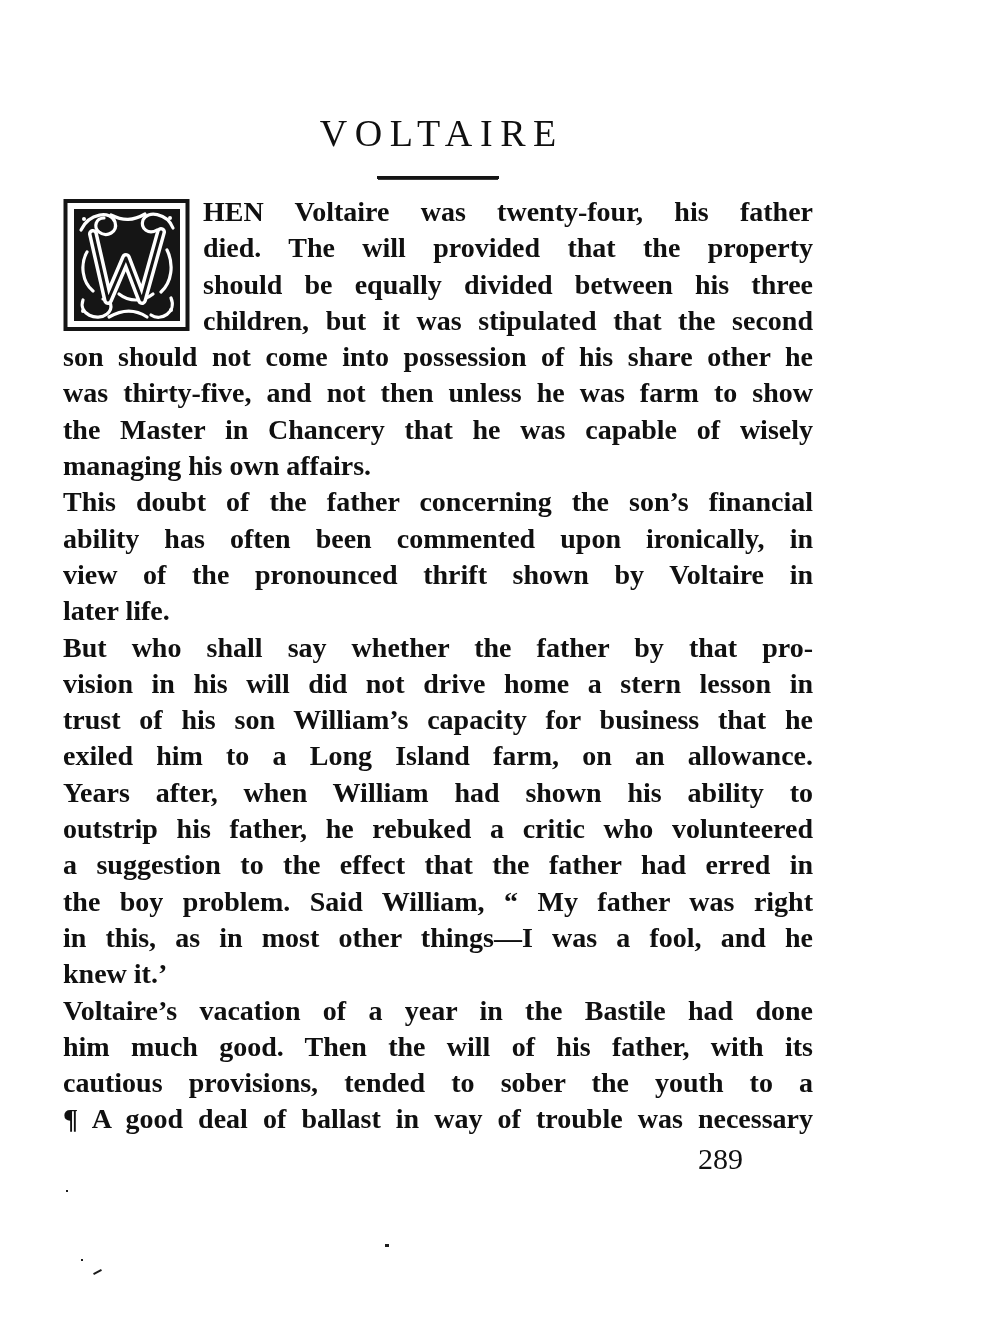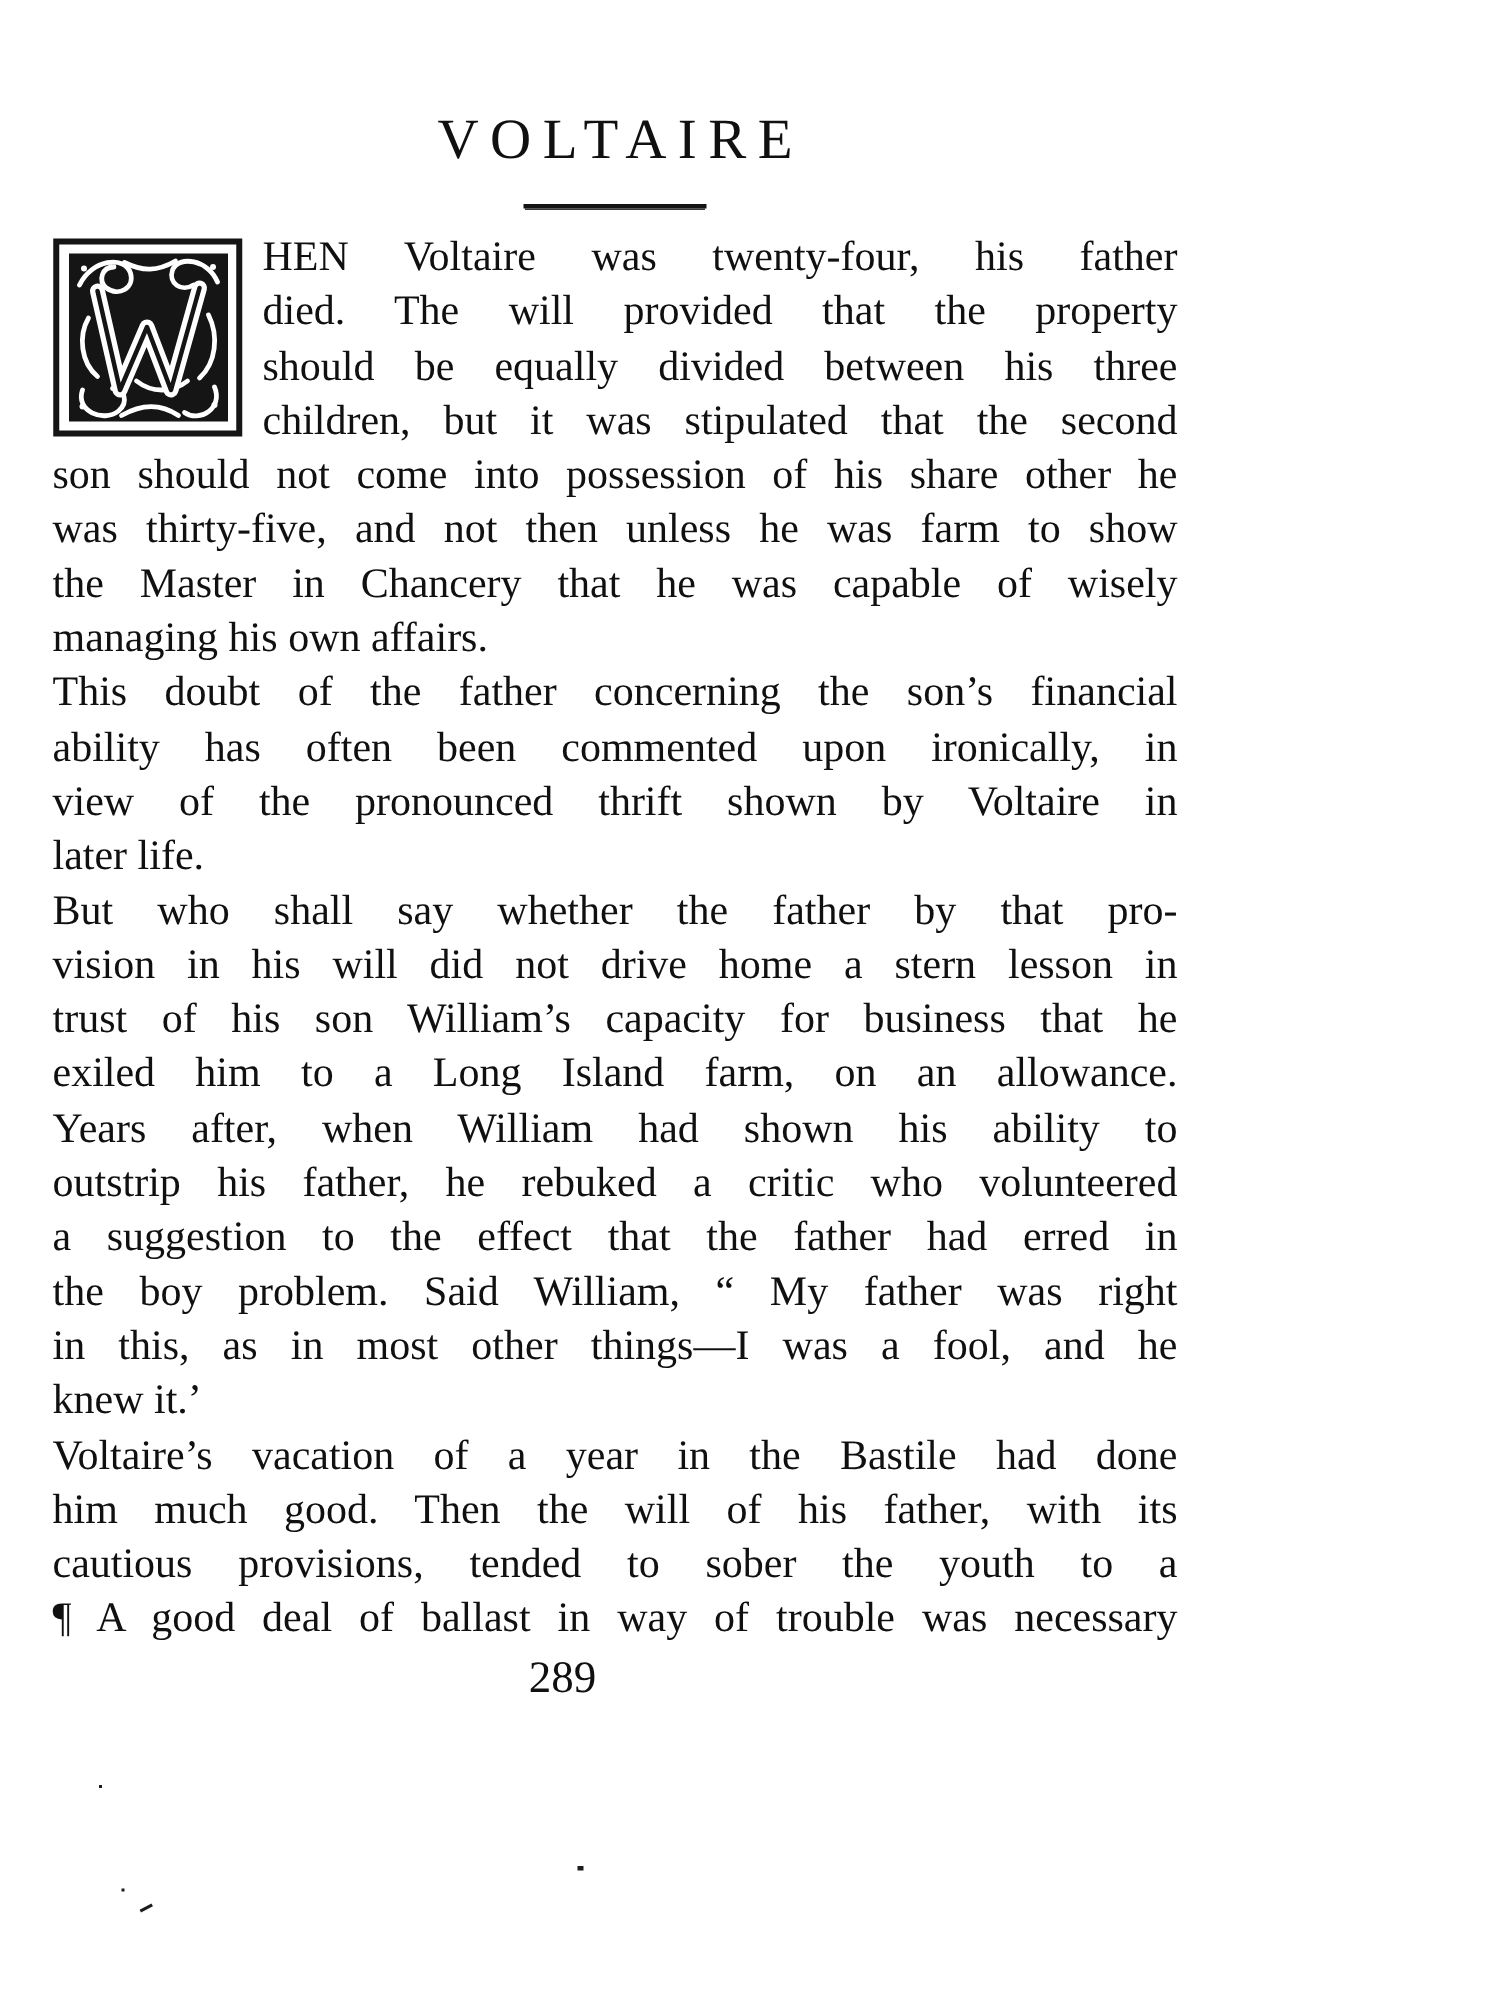--- a/index.html
+++ b/index.html
@@ -6,22 +6,22 @@
   body {
     width: 1000px; height: 1330px;
     background: #ffffff;
     color: #101010;
     font-family: "Liberation Serif", "DejaVu Serif", serif;
     position: relative;
     overflow: hidden;
   }
   .content {
     width: 750px;
-    margin-left: 35px;
-    padding-top: 73px;
+    margin-left: 63px;
+    padding-top: 113px;
   }
   h1.title {
     margin: 0;
     font-size: 38px;
     font-weight: normal;
     letter-spacing: 0.2em;
     text-indent: 0.2em;
     text-align: center;
     line-height: 40px;
     white-space: nowrap;
@@ -38,34 +38,35 @@
     line-height: 36.3px;
   }
   .para { margin: 0; }
   .line {
     text-align: justify;
     text-align-last: justify;
     -moz-text-align-last: justify;
     height: 36.3px;
     overflow: visible;
     hyphens: none;
+    font-weight: bold;
   }
   .line.endline {
     text-align-last: left;
     -moz-text-align-last: left;
   }
   .dropcap {
     float: left;
     width: 128px; height: 134px;
     margin: 4px 12px 0 0;
   }
   .pageno {
     font-size: 30px;
     line-height: 34px;
-    text-align: center;
+    text-align: right;
     padding-right: 70px;
     margin-top: 4px;
   }
   .speck { position: absolute; background: #1c1c1c; }
   .speck.s1 { left: 385px; top: 1244px; width: 4px; height: 3px; }
   .speck.s2 { left: 81px;  top: 1259px; width: 2px; height: 2px; }
   .speck.s3 { left: 93px;  top: 1271px; width: 9px; height: 2px; transform: rotate(-28deg); }
   .speck.s4 { left: 66px;  top: 1190px; width: 2px; height: 2px; }
 </style>
 </head>

